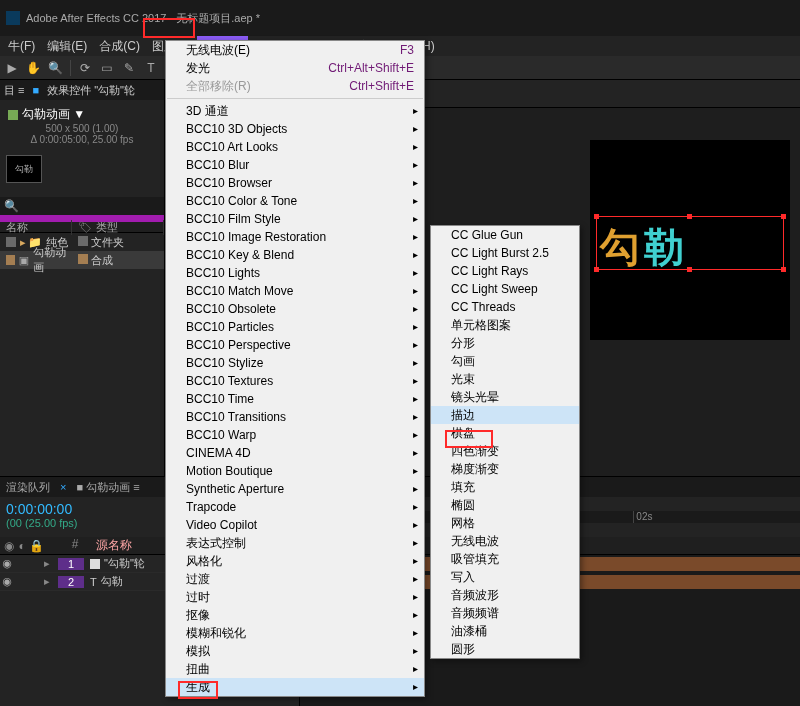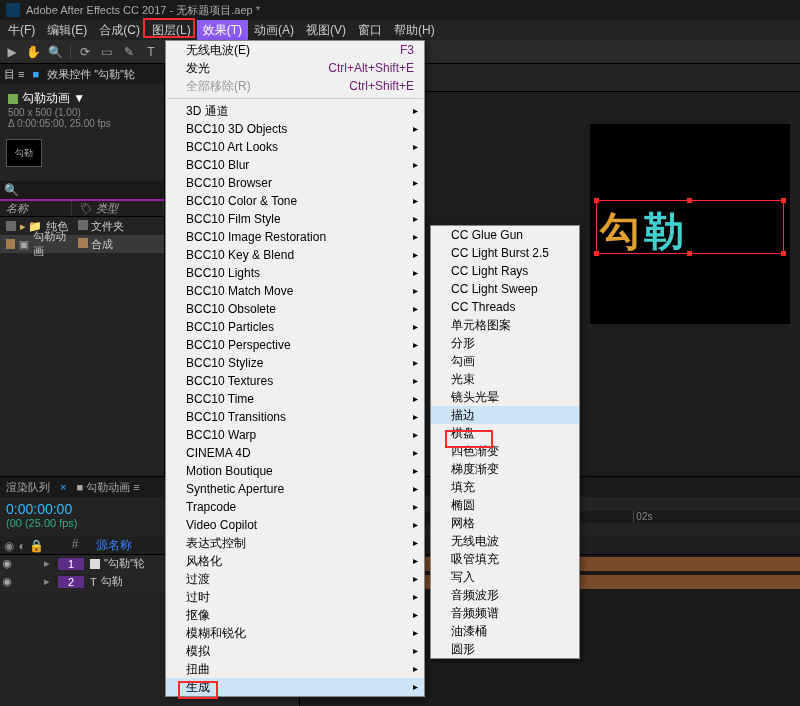--- a/index.html
+++ b/index.html
@@ -11,21 +11,21 @@
     font-size: 12px;
     color: #c8c8c8;
     overflow: hidden;
     position: relative;
   }
   
   .titlebar {
     height: 20px;
     background: #1a1a1a;
     color: #aaa;
-    padding: 2px 6px;
+    padding: 18px 6px;
     font-size: 11px;
     display: flex;
     align-items: center;
   }
   .title-icon {
     width: 14px; height: 14px;
     background: #0a3a5c;
     margin-right: 6px;
     display: inline-block;
   }
@@ -87,42 +87,42 @@
     padding: 0 4px;
     color: #ccc;
     font-size: 11px;
     gap: 8px;
   }
   .panel-tabs .bullet { color:#3af; }
   
   .comp-item {
     padding: 6px 8px;
     color: #ccc;
+    text-align: center;
   }
   .comp-name { color:#fff; font-size:12px; display:flex; align-items:center; gap:4px;}
   .comp-meta { color:#888; font-size:10px; }
   .thumb {
     width: 36px; height: 28px;
     background: #000;
     border: 1px solid #555;
     margin: 4px 6px;
     display:flex; align-items:center; justify-content:center;
     color:#aaa; font-size:9px;
   }
 
   .grid-header {
     height: 18px;
     background: #1f1f1f;
-    border-top: 2px solid #a21caf;
+    border-top: 7px solid #a21caf;
     border-bottom: 1px solid #000;
     display: flex;
     align-items: center;
     font-size: 11px;
     color: #aaa;
-    font-style: italic;
   }
   .gh-cell { padding: 0 6px; border-right: 1px solid #333; display:flex; align-items:center; gap:4px;}
   .gh-cell.c1 { width: 72px; }
   .gh-cell.c2 { flex:1; }
 
   .grid-row {
     height: 18px;
     display: flex;
     align-items: center;
     font-size: 11px;
@@ -467,21 +467,21 @@
       </div>
     </div>
   </div>
   <div style="height:18px; background:#1f1f1f; display:flex; border-bottom:1px solid #000;">
     <div style="width:60px; display:flex; gap:4px; padding-left:4px; align-items:center;">
       <span style="color:#888;">◉</span>
       <span style="color:#888;">◐</span>
       <span style="color:#888;">🔒</span>
     </div>
     <div style="width:30px; text-align:center; color:#888;">#</div>
-    <div style="color:#3b82f6; padding-left:6px;">源名称</div>
+    <div style="color:#fca5a5; padding-left:6px;">源名称</div>
   </div>
   <div class="tl-body">
     <div class="tl-left">
       <div class="tl-row">
         <span class="eye">◉</span>
         <span style="width:30px;"></span>
         <span style="width:12px; color:#888;">▸</span>
         <span class="idx">1</span>
         <span class="lname">
           <span style="width:10px;height:10px;background:#ddd;display:inline-block;"></span>

